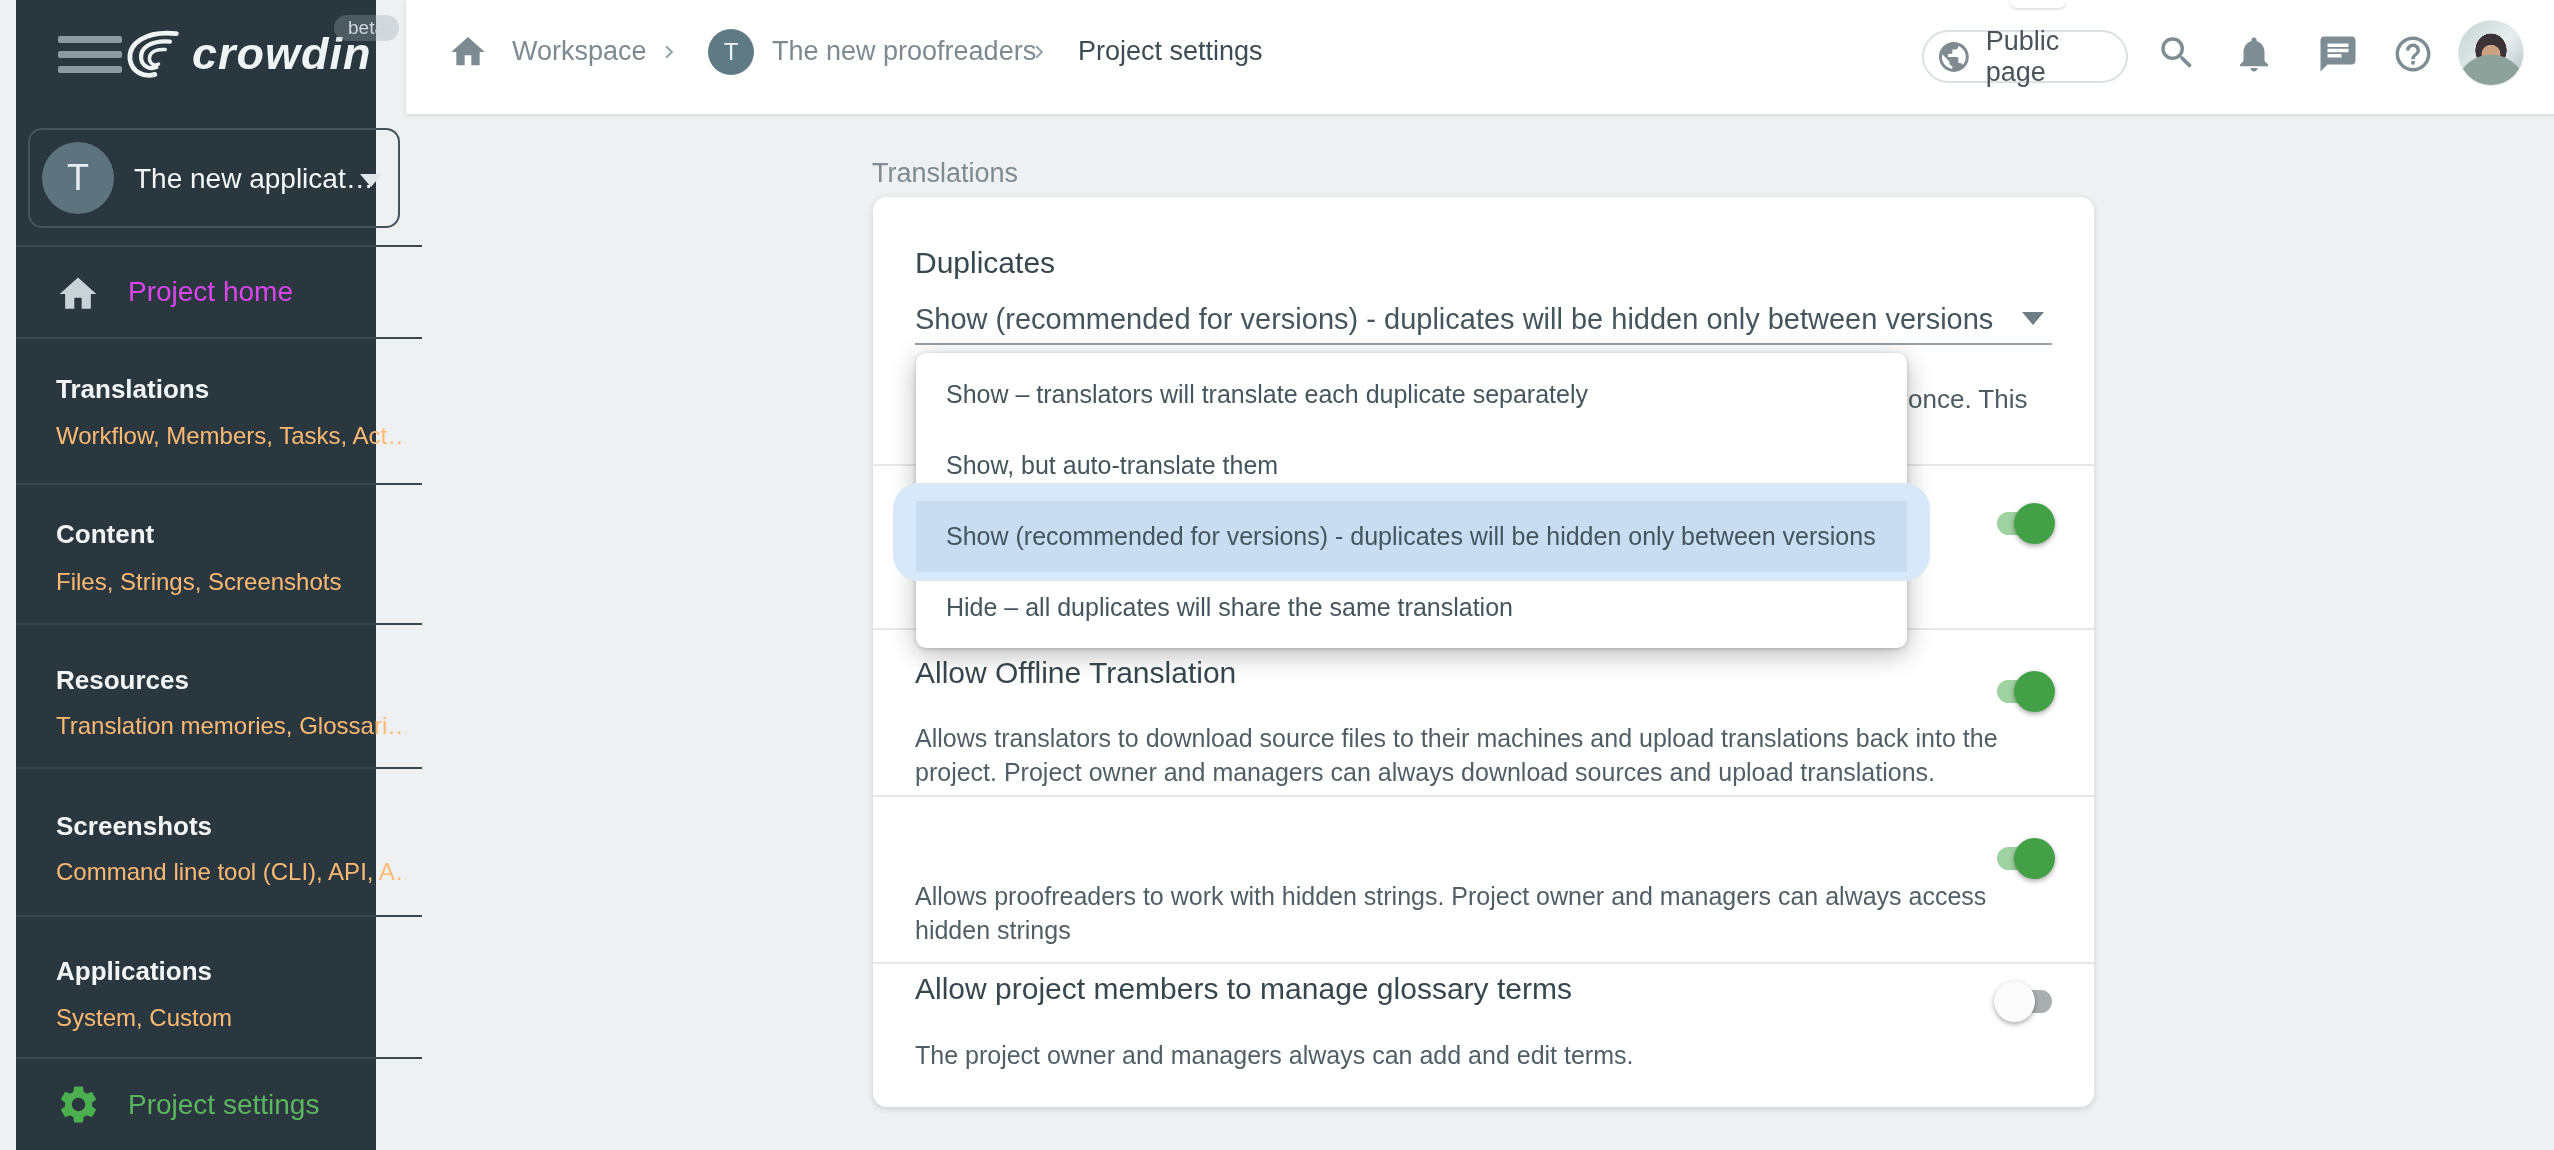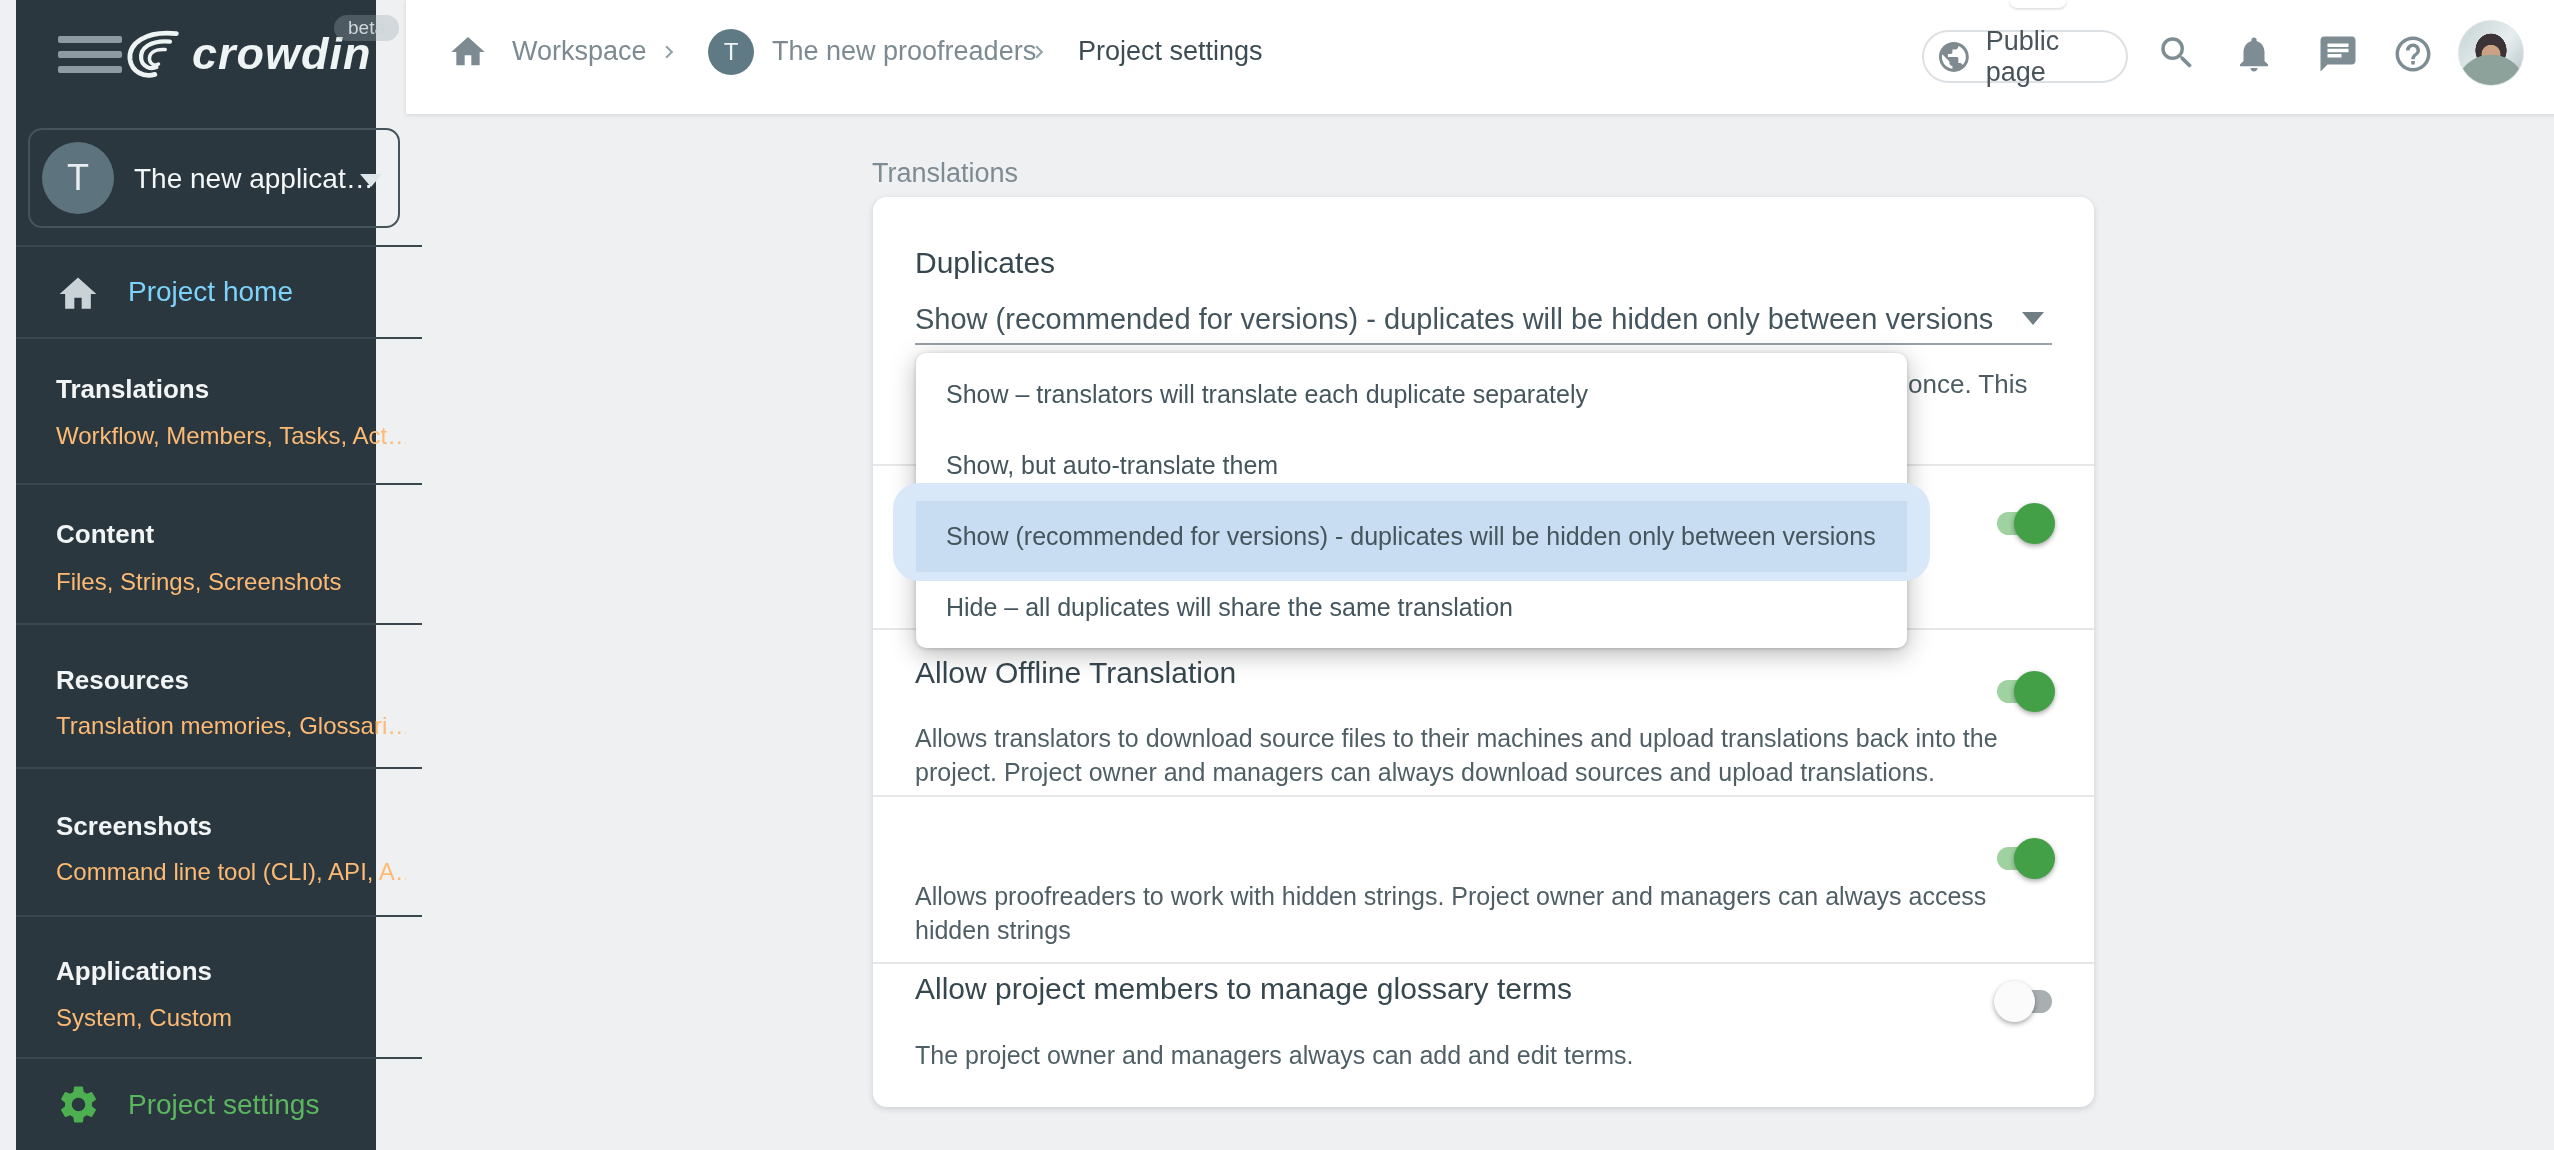--- a/index.html
+++ b/index.html
@@ -28,21 +28,21 @@
   
   .sidebar{left:16px;top:0;width:360px;height:1150px;background:#2b373e;z-index:6;}
   .burger span{display:block;width:64px;height:7px;background:#8d9aa1;border-radius:2px;margin-bottom:8px;}
   .logo-word{font-size:45px;font-style:italic;font-weight:700;color:#eef3f4;letter-spacing:1px;}
   .beta{left:318px;top:15px;padding:2px 14px;border-radius:14px;background:rgba(151,164,171,.32);color:#cdd6db;font-size:19px;}
   .sel-box{left:12px;top:128px;width:372px;height:100px;border:2px solid #45535b;border-radius:14px;cursor:pointer;}
   .sel-avatar{left:26px;top:142px;width:72px;height:72px;border-radius:50%;background:#5d747e;color:#e8eef1;font-size:36px;display:flex;align-items:center;justify-content:center;}
   .sel-label{left:118px;top:163px;font-size:28px;font-weight:500;color:#f4f7f8;white-space:nowrap;}
   .caret{width:0;height:0;border-left:11px solid transparent;border-right:11px solid transparent;border-top:13px solid #dfe6e9;}
   .side-div{left:0;width:406px;height:2px;background:#3a474e;}
-  .side-item-label{font-size:28px;font-weight:500;color:#7dd3fc;white-space:nowrap;}
+  .side-item-label{font-size:28px;font-weight:500;color:#d946ef;white-space:nowrap;}
   .side-title{font-size:26px;font-weight:700;color:#f2f5f6;white-space:nowrap;}
   .side-sub{font-size:24px;color:#fdba74;white-space:nowrap;max-width:350px;overflow:hidden;}
   .green{color:#5cb660;}
 
   
   .main-label{left:872px;top:158px;font-size:27px;color:#7e8b92;}
   .card{left:873px;top:197px;width:1221px;height:910px;background:#ffffff;border-radius:14px;box-shadow:0 2px 6px rgba(30,40,50,.16);z-index:1;}
   .card-h{font-size:30px;font-weight:500;color:#37474f;white-space:nowrap;}
   .select-value{font-size:29px;color:#45555d;white-space:nowrap;}
   .select-underline{left:42px;top:146px;width:1137px;height:2px;background:#98a1a7;}
@@ -161,21 +161,21 @@
     <div class="abs side-item-label green" style="left:112px;top:1089px">Project settings</div>
   </div>
 
   <div class="abs main-label">Translations</div>
 
   <div class="abs card">
     <div class="abs card-h" style="left:42px;top:49px">Duplicates</div>
     <div class="abs select-value" style="left:42px;top:106px">Show (recommended for versions) - duplicates will be hidden only between versions</div>
     <div class="abs select-caret" style="left:1149px;top:115px"></div>
     <div class="abs select-underline"></div>
-    <div class="abs frag" style="left:1035px;top:172px">once. This</div>
+    <div class="abs frag" style="left:1035px;top:187px">once. This</div>
 
     <div class="abs sep" style="top:267px"></div>
 
     <div class="abs toggle" style="top:315px" data-state="on">
         <span class="thumb"></span>
       </div>
 
     <div class="abs sep" style="top:431px"></div>
     <div class="abs card-h" style="left:42px;top:459px">Allow Offline Translation</div>
     <div class="abs desc" style="left:42px;top:504px">Allows translators to download source files to their machines and upload translations back into the project. Project owner and managers can always download sources and upload translations.</div>

